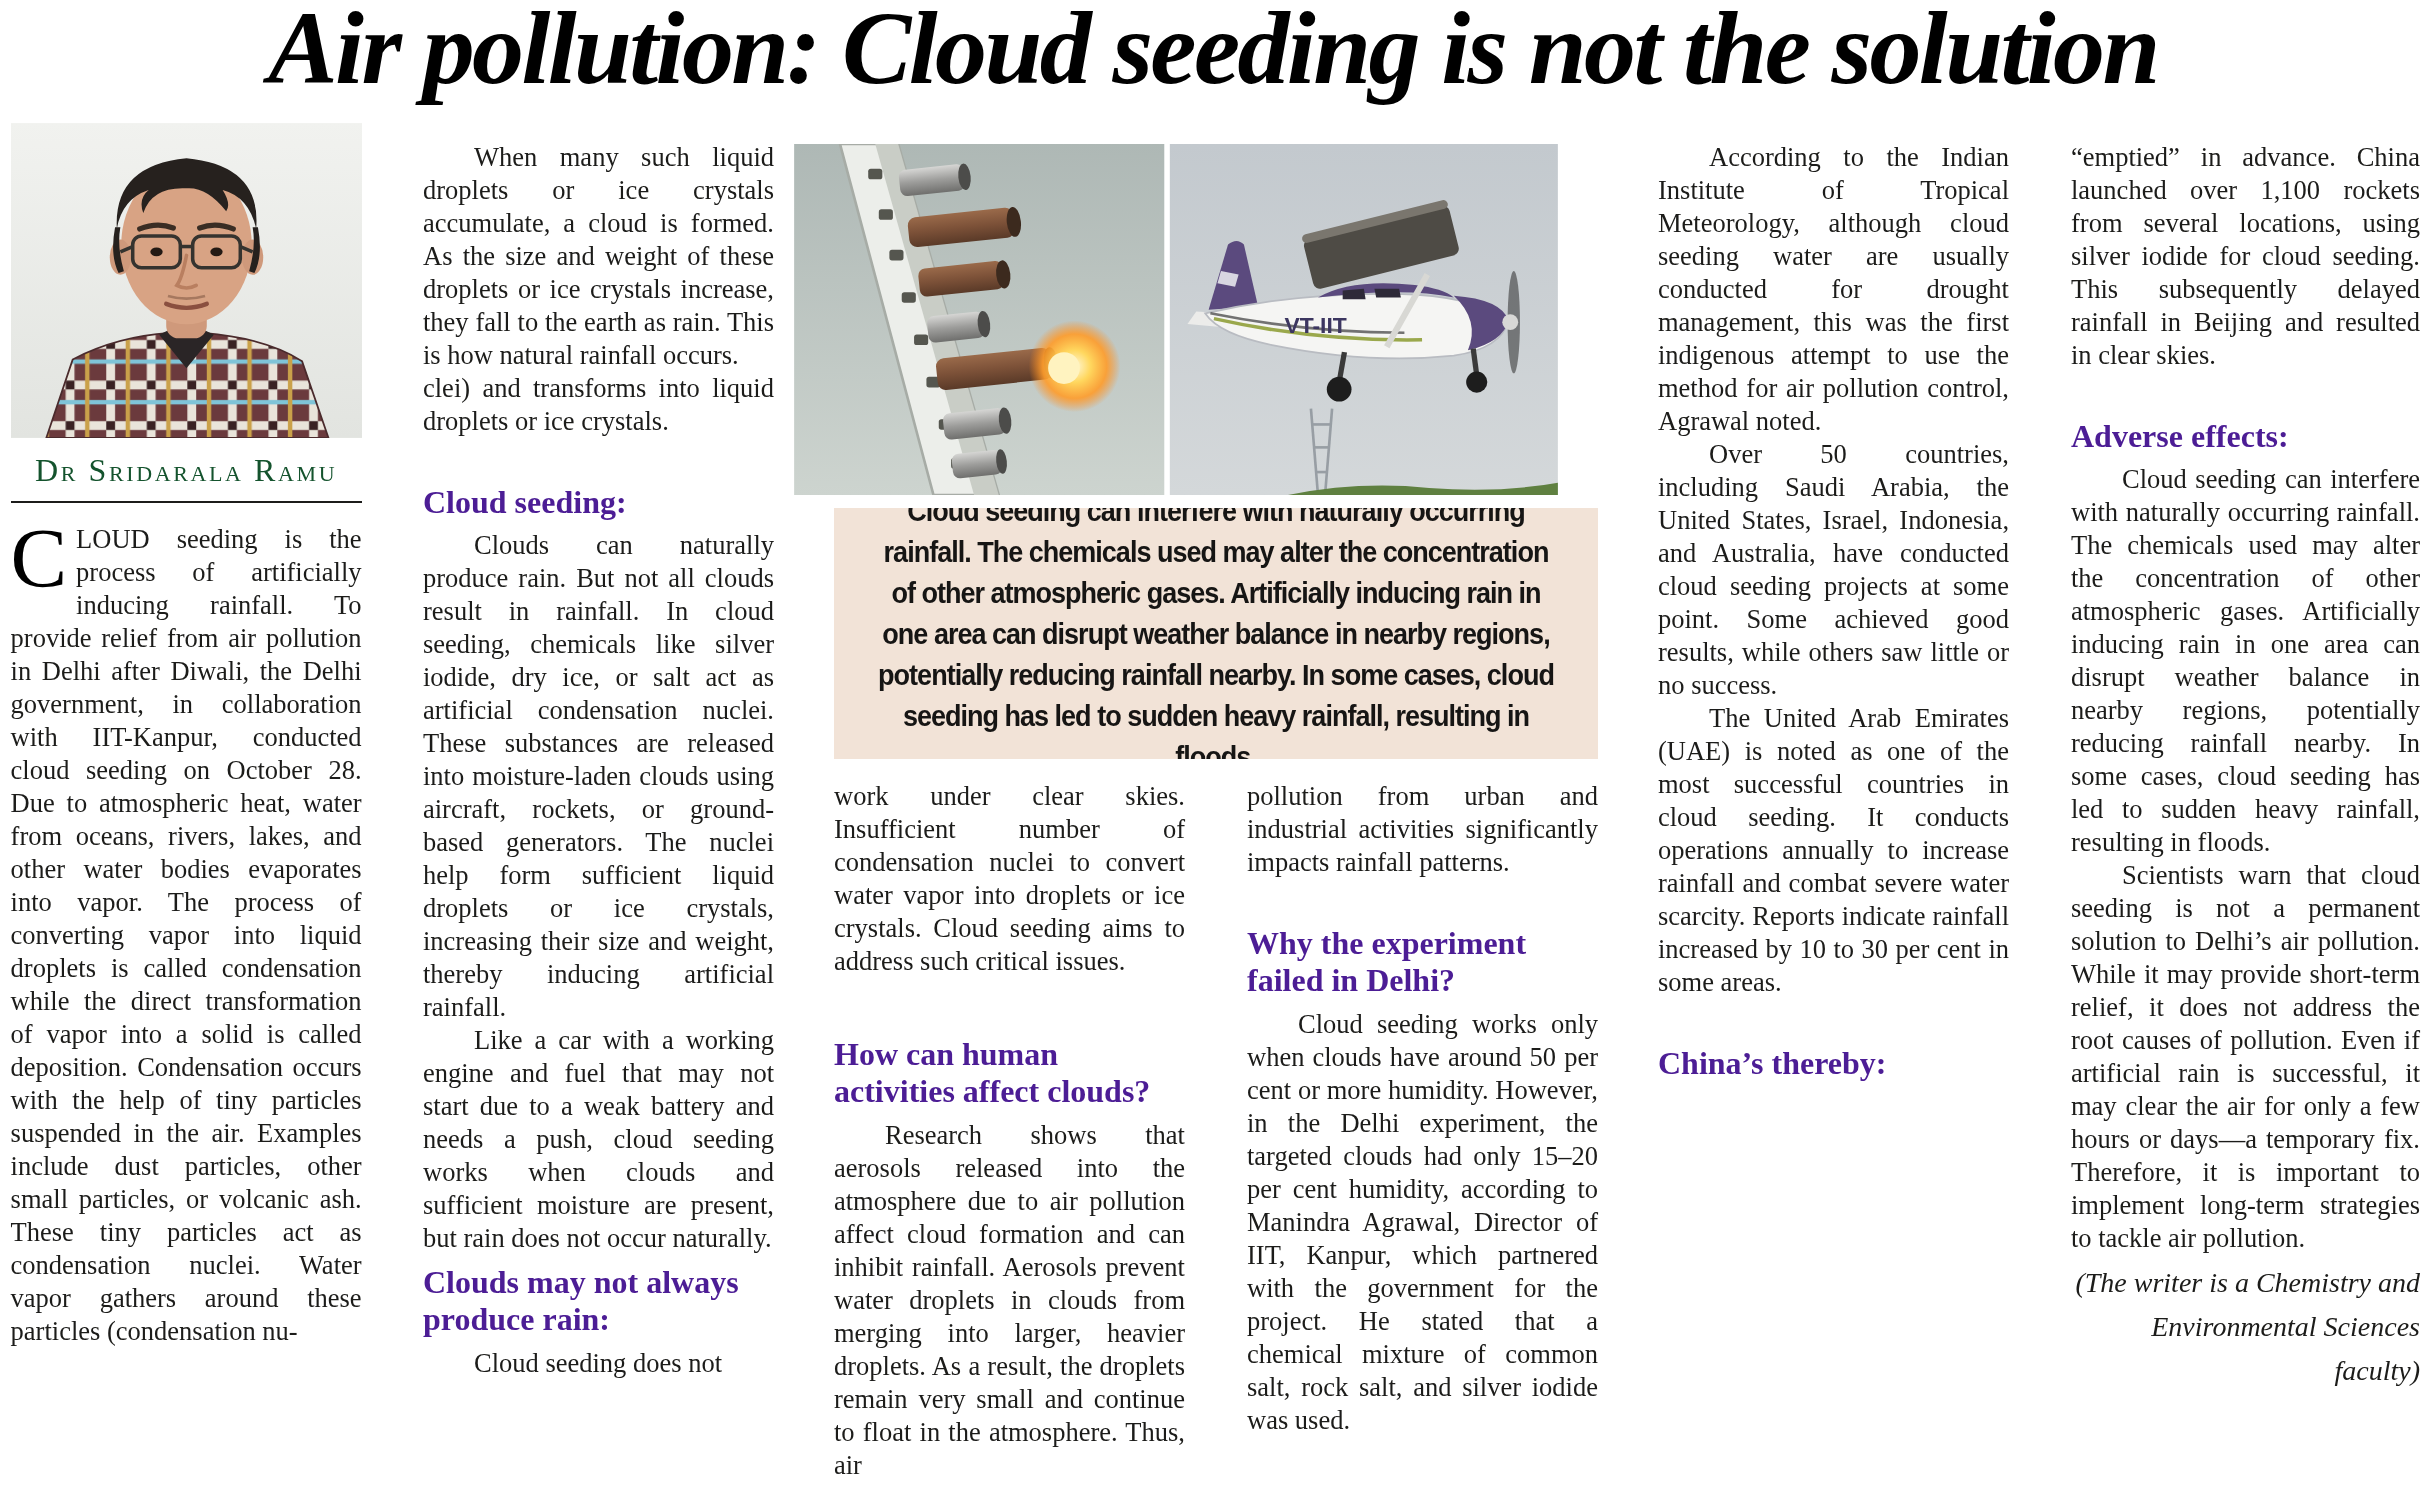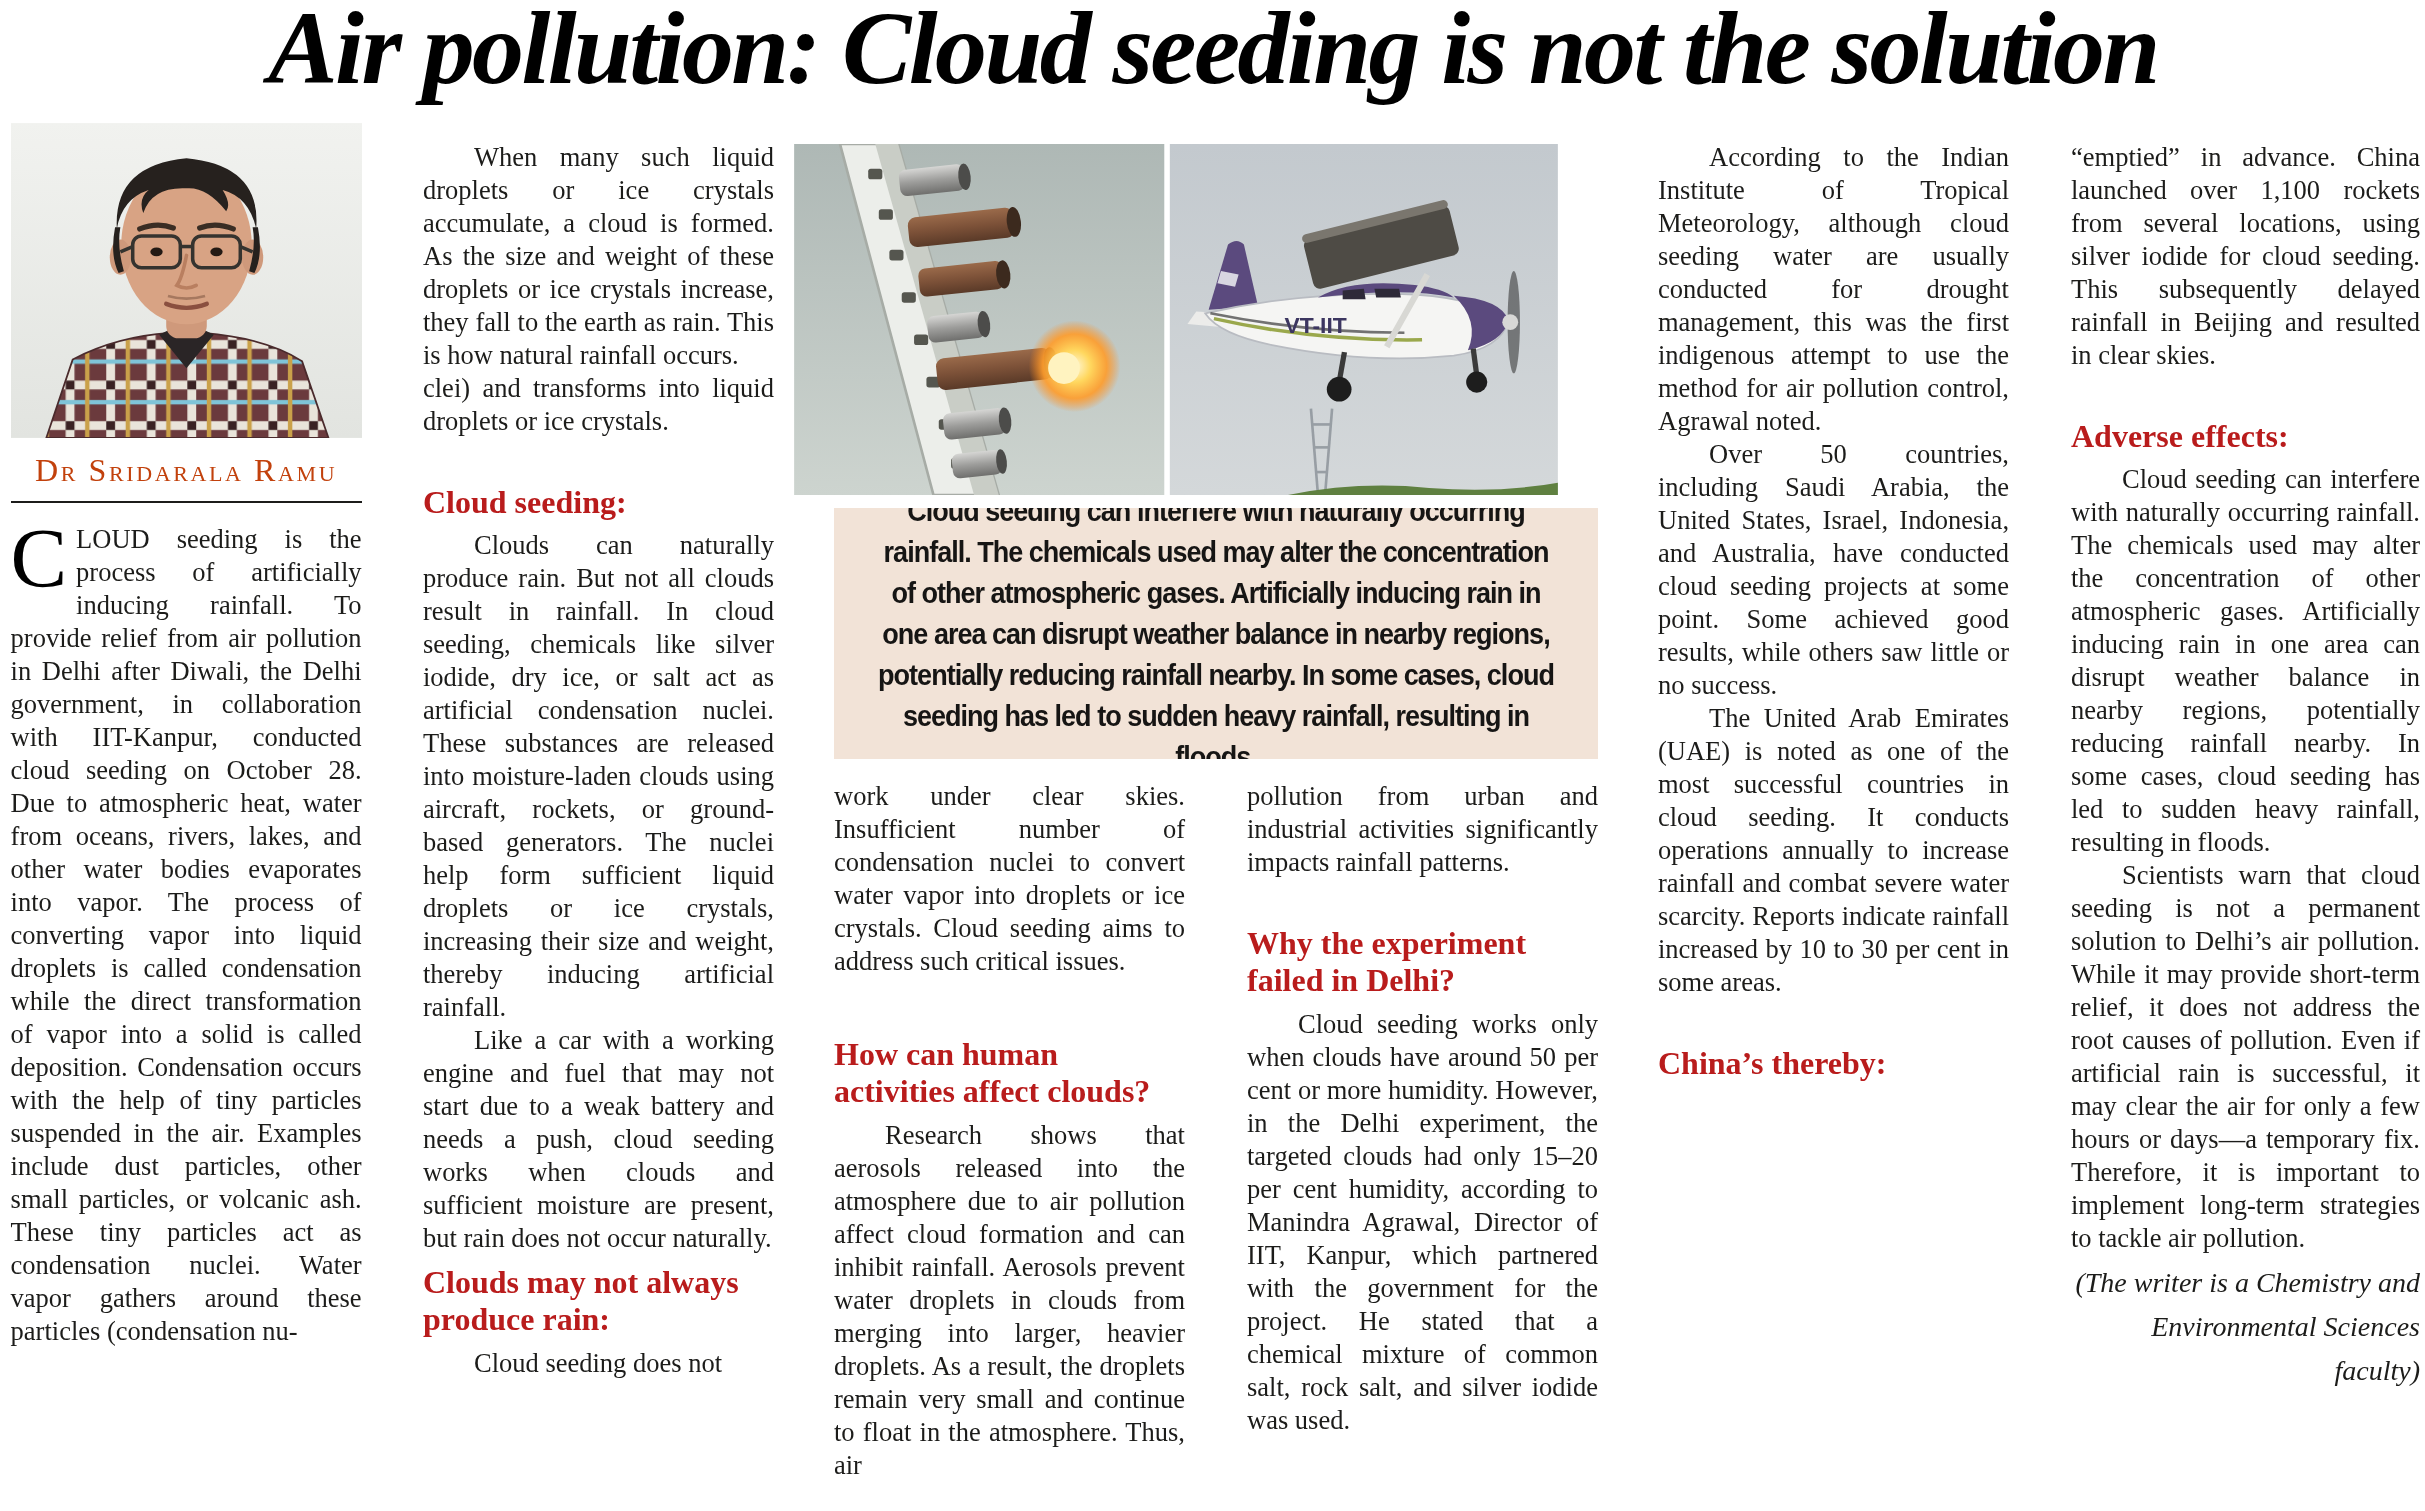--- a/index.html
+++ b/index.html
@@ -12,30 +12,30 @@
   .col{position:absolute;top:123px;width:351px;}
   .col1{left:10.6px;}
   .col2{left:423px;padding-top:17.6px;}
   .col3{left:834px;top:780px;}
   .col4{left:1247px;top:780px;}
   .col5{left:1658px;padding-top:17.6px;}
   .col6{left:2071px;width:349px;padding-top:17.6px;}
 
   .body-text{font-size:26.5px;line-height:33px;text-align:justify;margin:0;color:#1c1c1a;}
   .indent{text-indent:51px;}
-  .red-heading{color:#b91c1c;font-size:32px;line-height:37px;font-weight:bold;
+  .red-heading{color:#4c1d95;font-size:32px;line-height:37px;font-weight:bold;
                margin:46px 0 8.8px 0;}
   .red-heading.tight{margin-top:8.8px;}
   .red-heading.mt-lg{margin-top:58px;}
 
   .dropcap{float:left;font-size:85px;line-height:64px;padding:3.5px 8.8px 0 0;color:#000;}
 
   .author-photo{width:351px;height:315px;display:block;}
   .byline{text-align:center;font-variant:small-caps;font-size:32px;letter-spacing:2.6px;
-          margin-top:14px;color:#c2410c;}
+          margin-top:14px;color:#14532d;}
   .byline-rule{border:none;border-top:2.6px solid #1c1c1a;margin:12.3px 0 0 0;}
   .col1 .body-text{margin-top:19.4px;}
 
   .photo-feature{position:absolute;left:794px;top:144px;width:868px;height:351px;}
   .photo-feature svg{display:block;}
 
   .callout{position:absolute;left:834px;top:508px;width:764px;height:251px;
            background:#f2e3d7;display:flex;align-items:center;justify-content:center;overflow:hidden;}
   .callout p{font-family:"Liberation Sans", sans-serif;font-weight:bold;font-size:30px;
              line-height:41px;text-align:center;margin:0;width:838px;letter-spacing:-1.1px;

